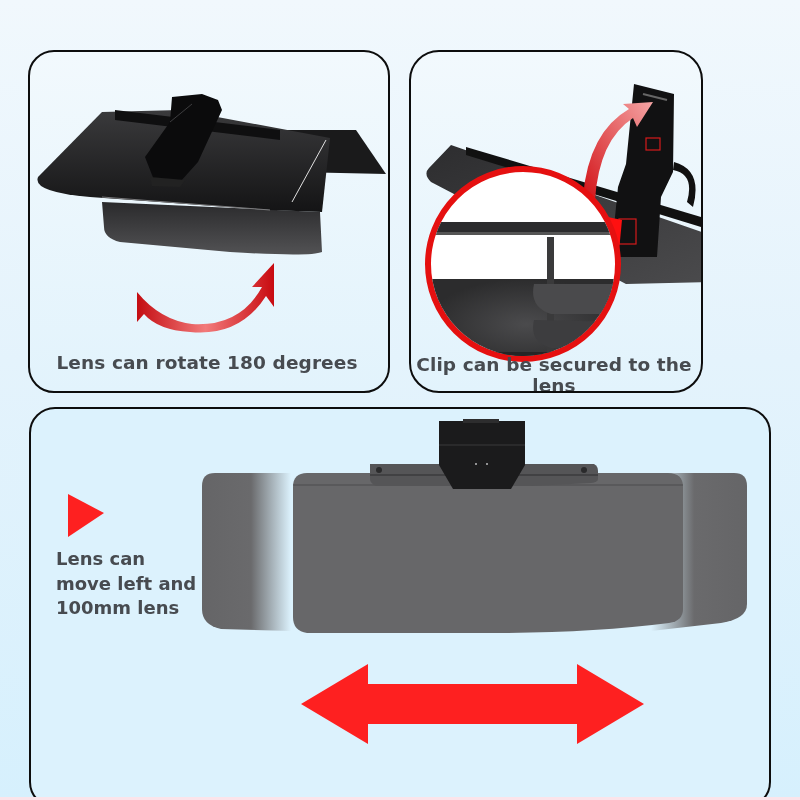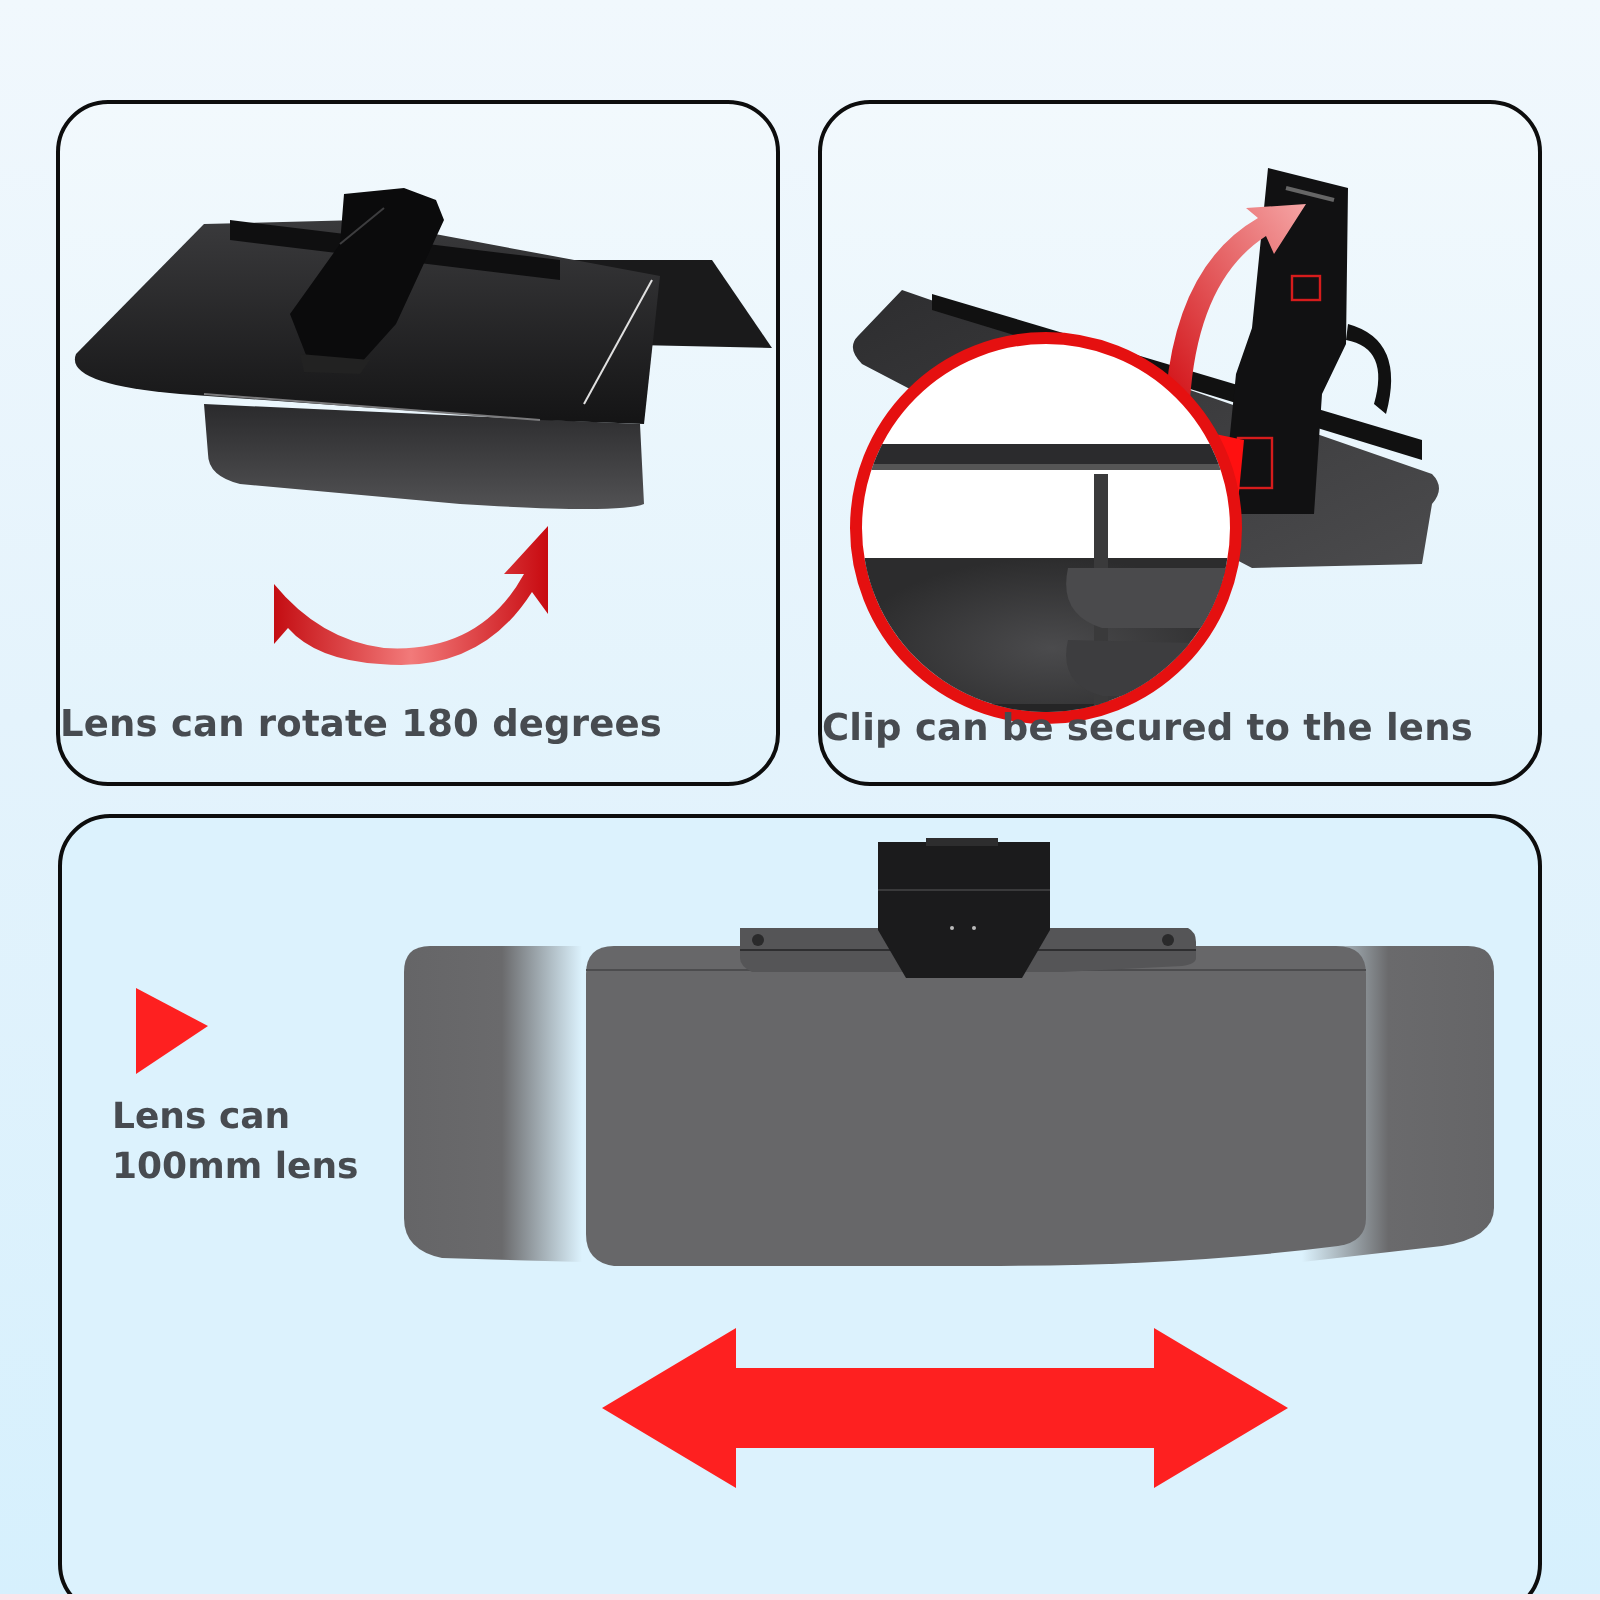--- a/index.html
+++ b/index.html
@@ -8,24 +8,24 @@
       background: linear-gradient(180deg, #f1f8fd 0%, #e4f3fc 45%, #d6f0fd 100%);
       font-family: "DejaVu Sans", sans-serif;
     }
     .panel {
       position:absolute; box-sizing:border-box;
       border:2.5px solid #0d0d0d; border-radius:26px;
       background: linear-gradient(180deg, #f2f9fd 0%, #e2f3fc 100%);
       overflow:hidden;
     }
     #p1 { left:28px; top:50px; width:362px; height:343px; }
-    #p2 { left:409px; top:50px; width:362px; height:343px; }
+    #p2 { left:409px; top:50px; width:294px; height:343px;border-radius:30px; }
     #p3 { left:29px; top:407px; width:742px; height:401px; background:#dcf2fd; }
     .caption {
-      position:absolute; left:0; right:4px; 
+      position:absolute; left:0; right:4px; text-align:center;
       font-weight:bold; color:#474b50; font-size:18.5px; letter-spacing:0.1px;
     }
     #p1 .caption { top:300px; }
     #p2 .caption { top:302px; }
     .side-text {
       position:absolute; left:25px; top:138px; width:170px;
       font-weight:bold; color:#474b50; font-size:18px; line-height:24.5px;
     }
     svg { position:absolute; left:0; top:0; }
     .bottom-strip { position:absolute; left:0; right:0; bottom:0; height:3px; background:#fbe4ea; }
@@ -118,20 +118,21 @@
   </svg>
   <div class="caption">Clip can be secured to the lens</div>
 </div>
 
 <div id="p3" class="panel">
   <svg width="742" height="343" viewBox="0 0 742 343">
     <polygon points="37,85 73,104 37,128" fill="#fe2020"></polygon>
   </svg>
   <div class="side-text">
     <div>Lens can</div>
+    <div>move left and</div>
     <div>100mm lens</div>
   </div>
   <svg width="742" height="343" viewBox="0 0 742 343">
     <defs>
       <linearGradient id="fadeL" x1="0" y1="0" x2="1" y2="0">
         <stop offset="0" stop-color="#656567"></stop>
         <stop offset="0.55" stop-color="#6a6a6c"></stop>
         <stop offset="1" stop-color="#dcf2fd"></stop>
       </linearGradient>
       <linearGradient id="fadeR" x1="1" y1="0" x2="0" y2="0">

